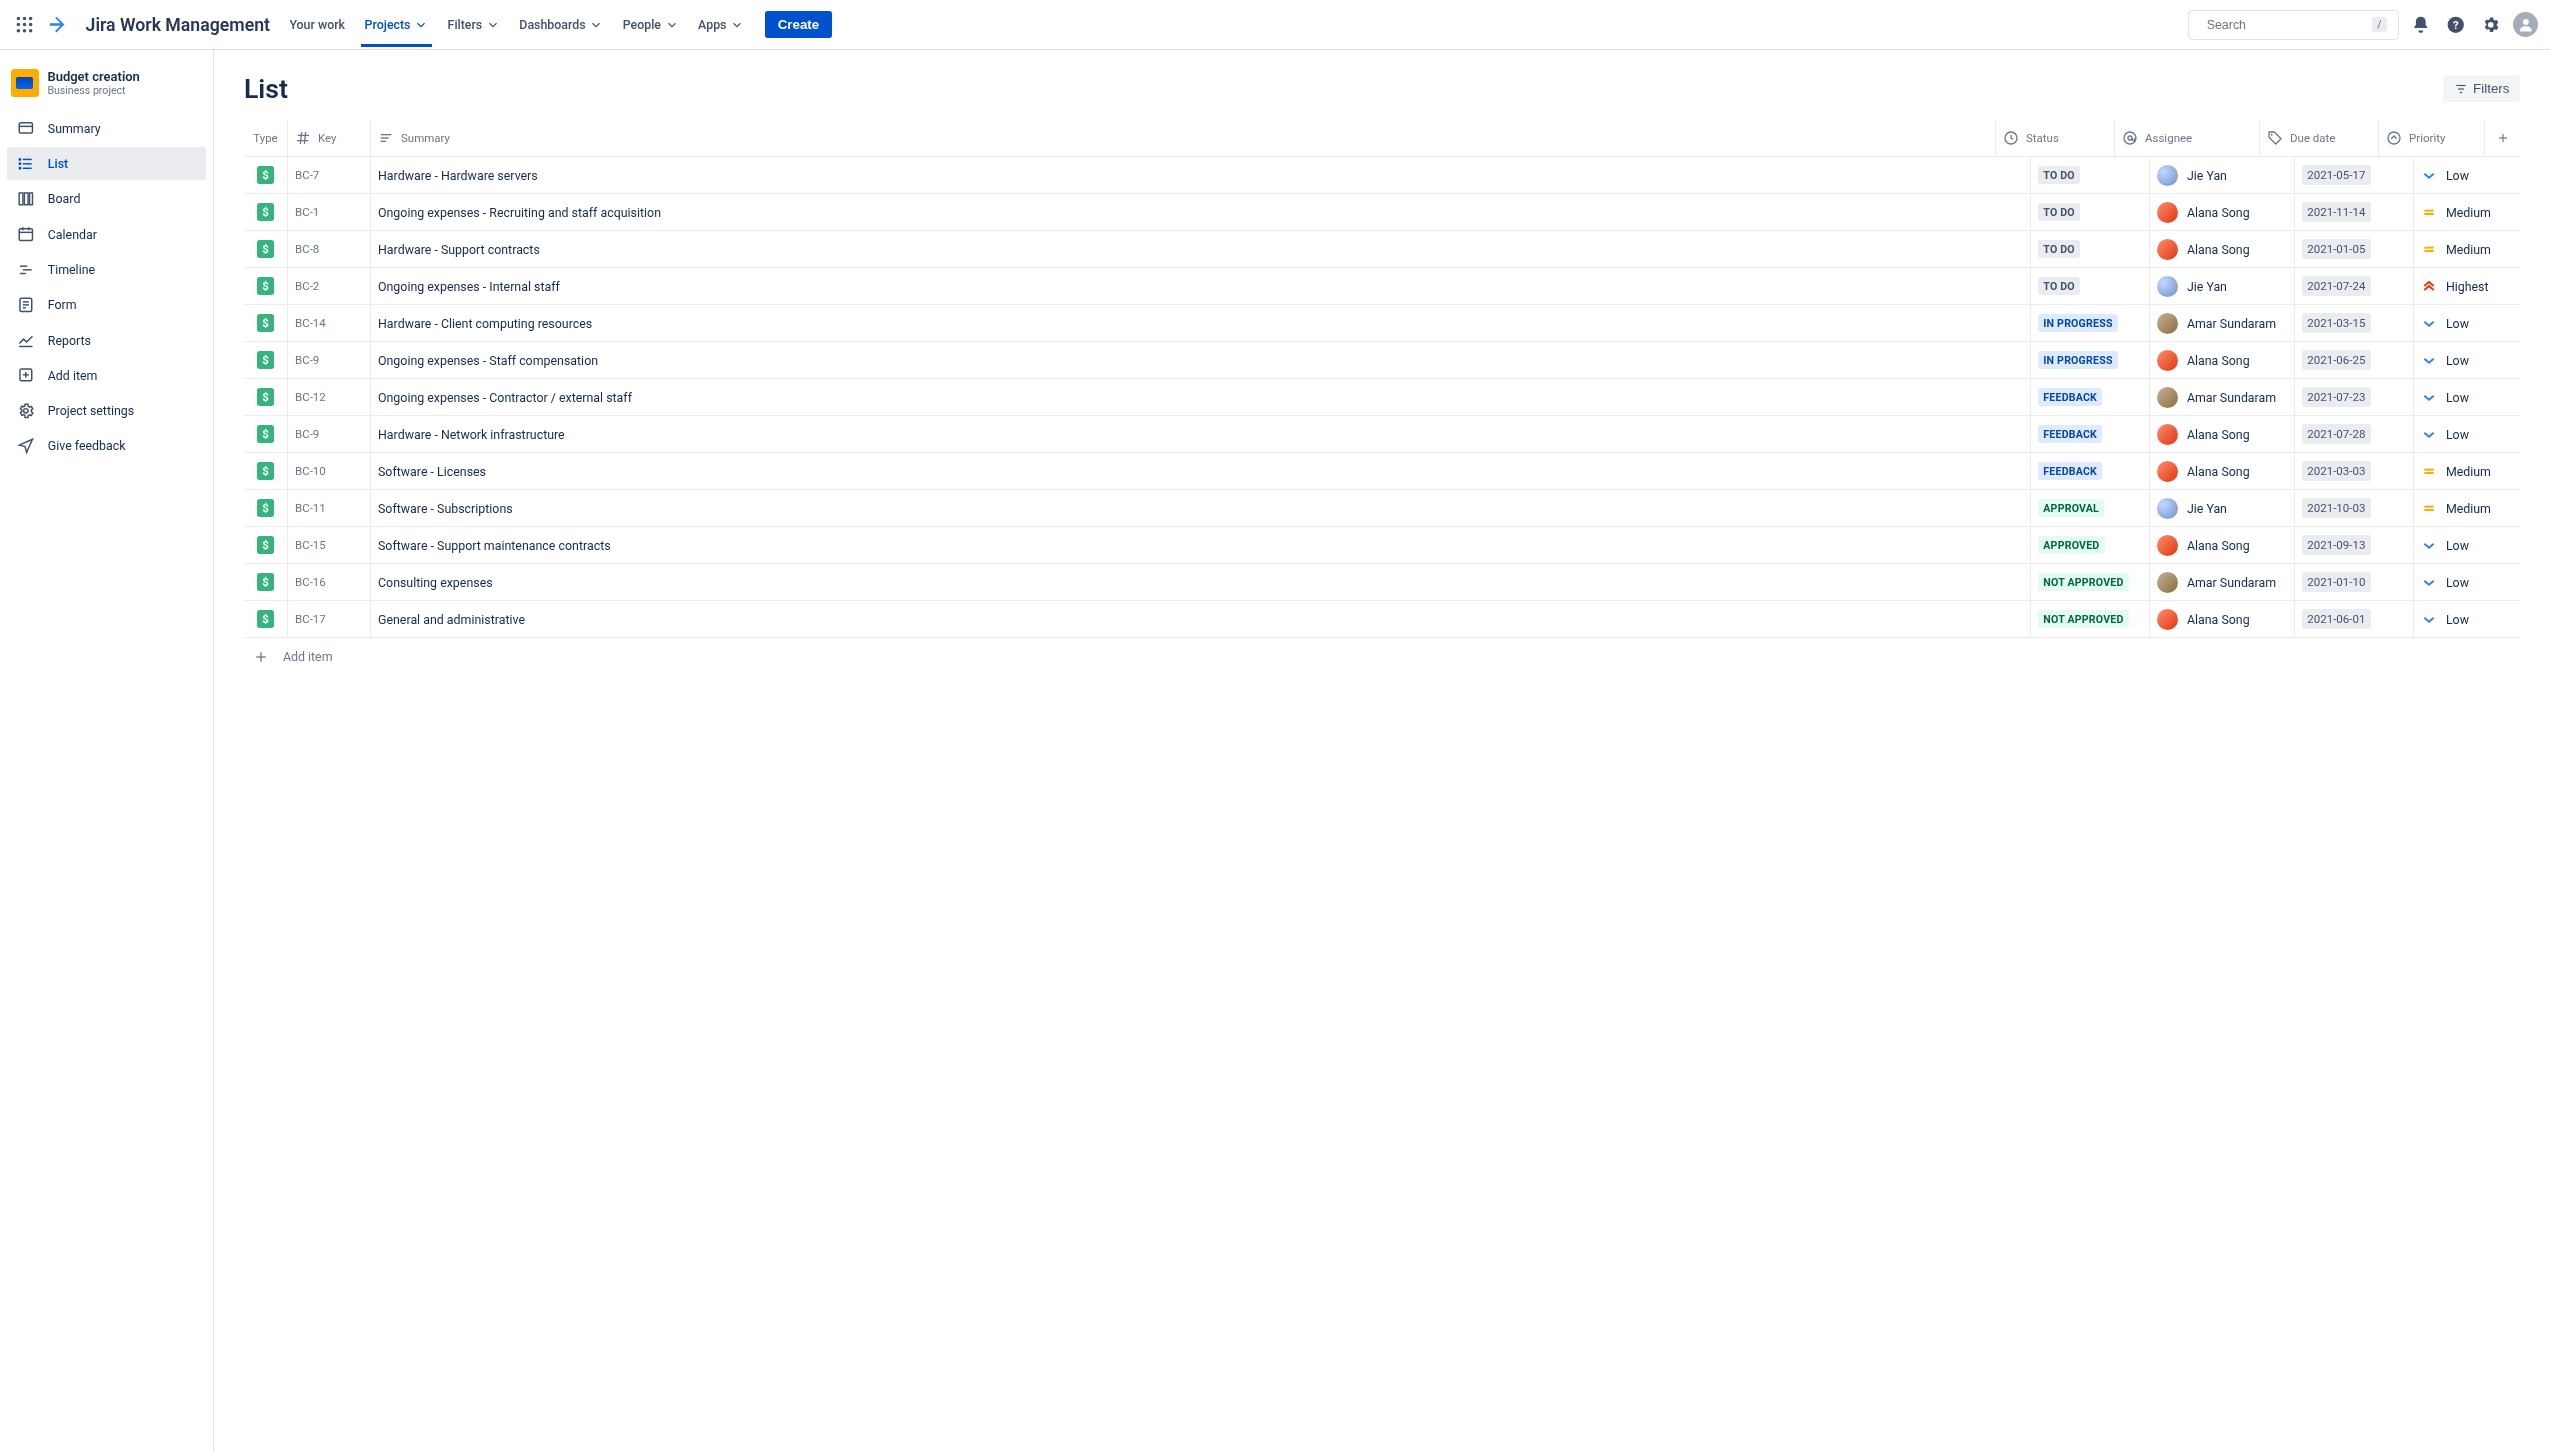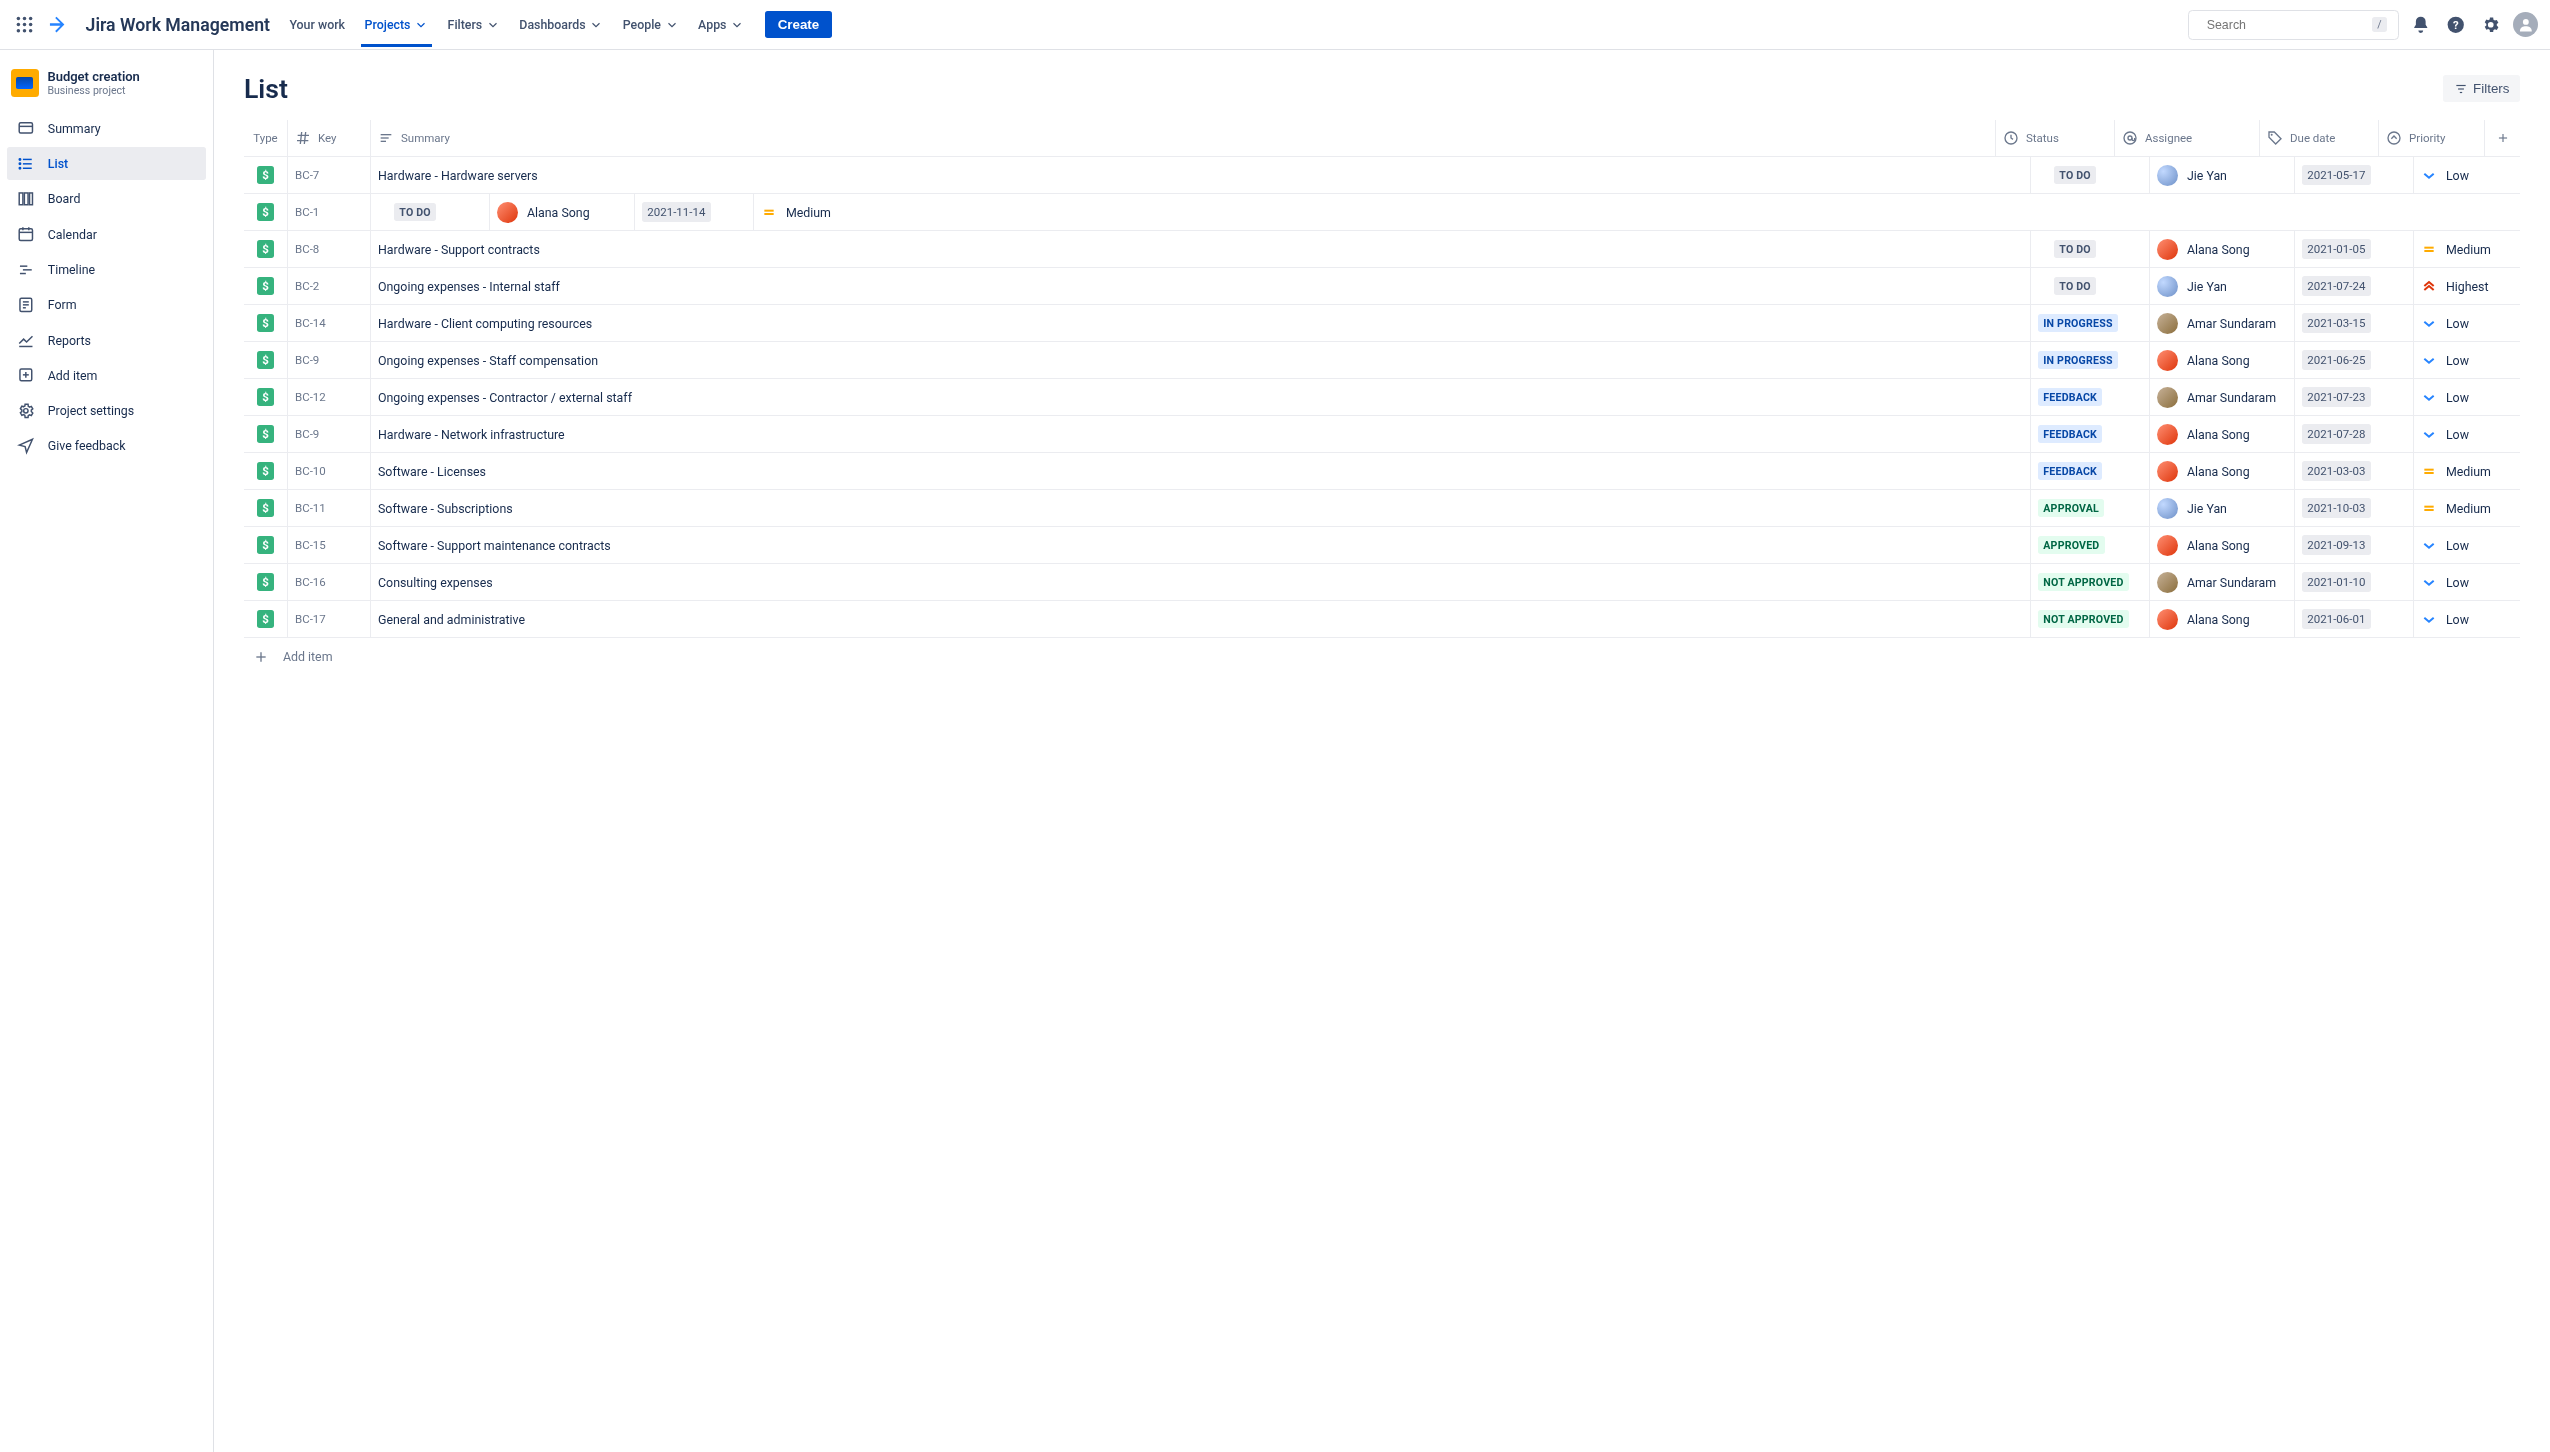--- a/index.html
+++ b/index.html
@@ -225,21 +225,21 @@
   }
   .key { color:#6B778C; font-size:11.5px; }
   .summary { color:#172B4D; }
   .status-lozenge {
     font-size: 10.6px;
     font-weight: 700;
     padding: 2.7px 5.3px;
     border-radius: 2.7px;
     letter-spacing:0.2px;
   }
-  .s-todo { background:#ebecf0; color:#42526E;margin-left:16px; }
+  .s-todo { background:#ebecf0; color:#42526E; }
   .s-inprogress { background:#DEEBFF; color:#0747A6; }
   .s-feedback { background:#DEEBFF; color:#0747A6; }
   .s-approval { background:#E3FCEF; color:#006644; }
   .s-approved { background:#E3FCEF; color:#006644; }
   .s-notapproved { background:#E3FCEF; color:#006644; }
 
   .assignee-cell { display:flex; align-items:center; gap:8.9px;}
   .av {
     width:21px; height:21px; border-radius:50%;
     display:flex; align-items:center; justify-content:center;
@@ -582,20 +582,23 @@
               </div>
             </div>
   </div>
           <div class="trow">
     <div class="th col-type sep-r">
               <div class="type-badge">$</div>
             </div>
     <div class="th col-key sep-r">
               <span class="key">BC-1</span>
             </div>
+    <div class="th col-summary sep-r">
+              <span class="summary">Ongoing expenses - Recruiting and staff acquisition</span>
+            </div>
     <div class="th col-status sep-r">
               <span class="status-lozenge s-todo">TO DO</span>
             </div>
     <div class="th col-assignee sep-r">
               <div class="assignee-cell">
                 <div class="av alana"></div>
                 <span>Alana Song</span>
               </div>
             </div>
     <div class="th col-date sep-r">

